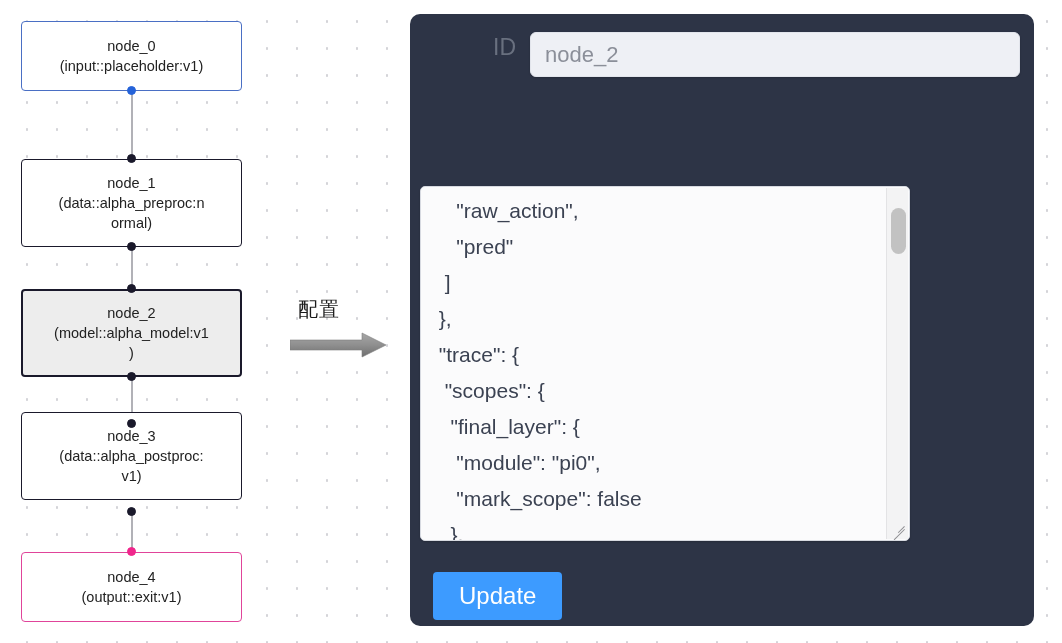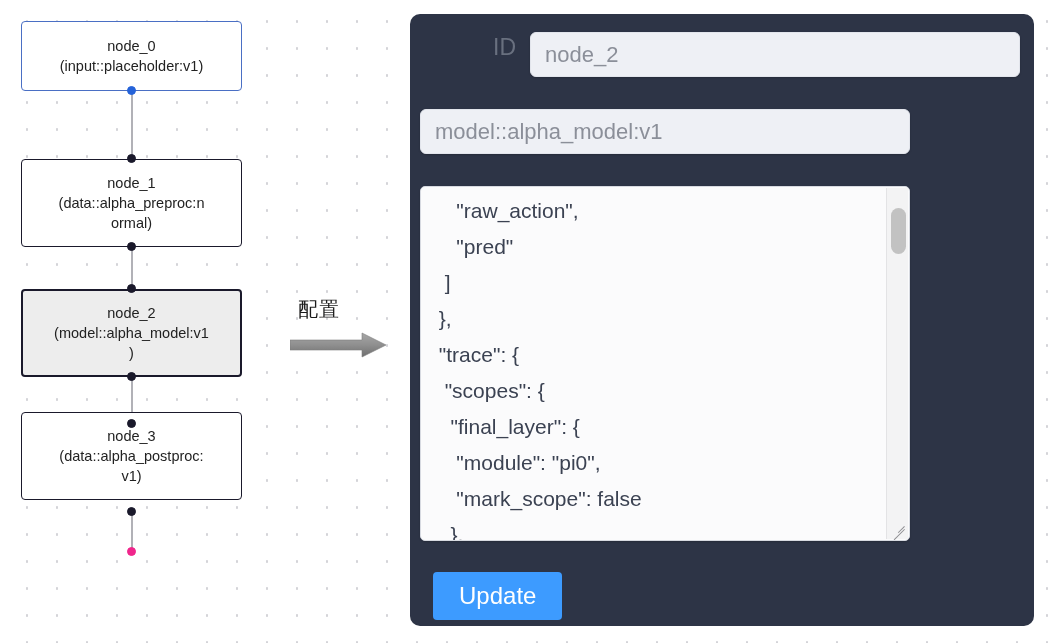--- a/index.html
+++ b/index.html
@@ -254,20 +254,24 @@
     <div class="handle" style="left:127px; top:372px;"></div>
 
     <div class="node" style="left:21px; top:412px; width:221px; height:88px;">
       <span class="node-label">node_3
 (data::alpha_postproc:
 v1)</span>
     </div>
     <div class="handle" style="left:127px; top:419px;"></div>
     <div class="handle" style="left:127px; top:507px;"></div>
 
+    <div class="node output-node" style="left:21px; top:552px; width:221px; height:70px;">
+      <span class="node-label">node_4
+(output::exit:v1)</span>
+    </div>
     <div class="handle pink" style="left:127px; top:547px;"></div>
   </div>
 
   <div id="annotation">
     <div id="annotation-text">配置</div>
     <svg id="annotation-arrow" width="100" height="26" viewBox="0 0 100 26">
       <defs>
         <linearGradient id="arrGrad" x1="0" y1="0" x2="0" y2="1">
           <stop offset="0%" stop-color="#a7a7a7"></stop>
           <stop offset="50%" stop-color="#8f8f8f"></stop>
@@ -279,21 +283,20 @@
   </div>
 
   <div id="inspector-panel">
 
     <div class="field-row" id="row-id">
       <div class="field-label">ID</div>
       <input class="field-input" id="id-input" type="text" value="node_2" style="">
     </div>
 
     <div class="field-row" id="row-type">
-      <input class="field-input" id="type-input" type="text" value="model::alpha_model:v1" style="">
     </div>
 
     <div class="field-row" id="row-config">
       <div id="config-textarea-wrap">
         <textarea id="config-textarea" style="">    "raw_action",
     "pred"
   ]
  },
  "trace": {
   "scopes": {

